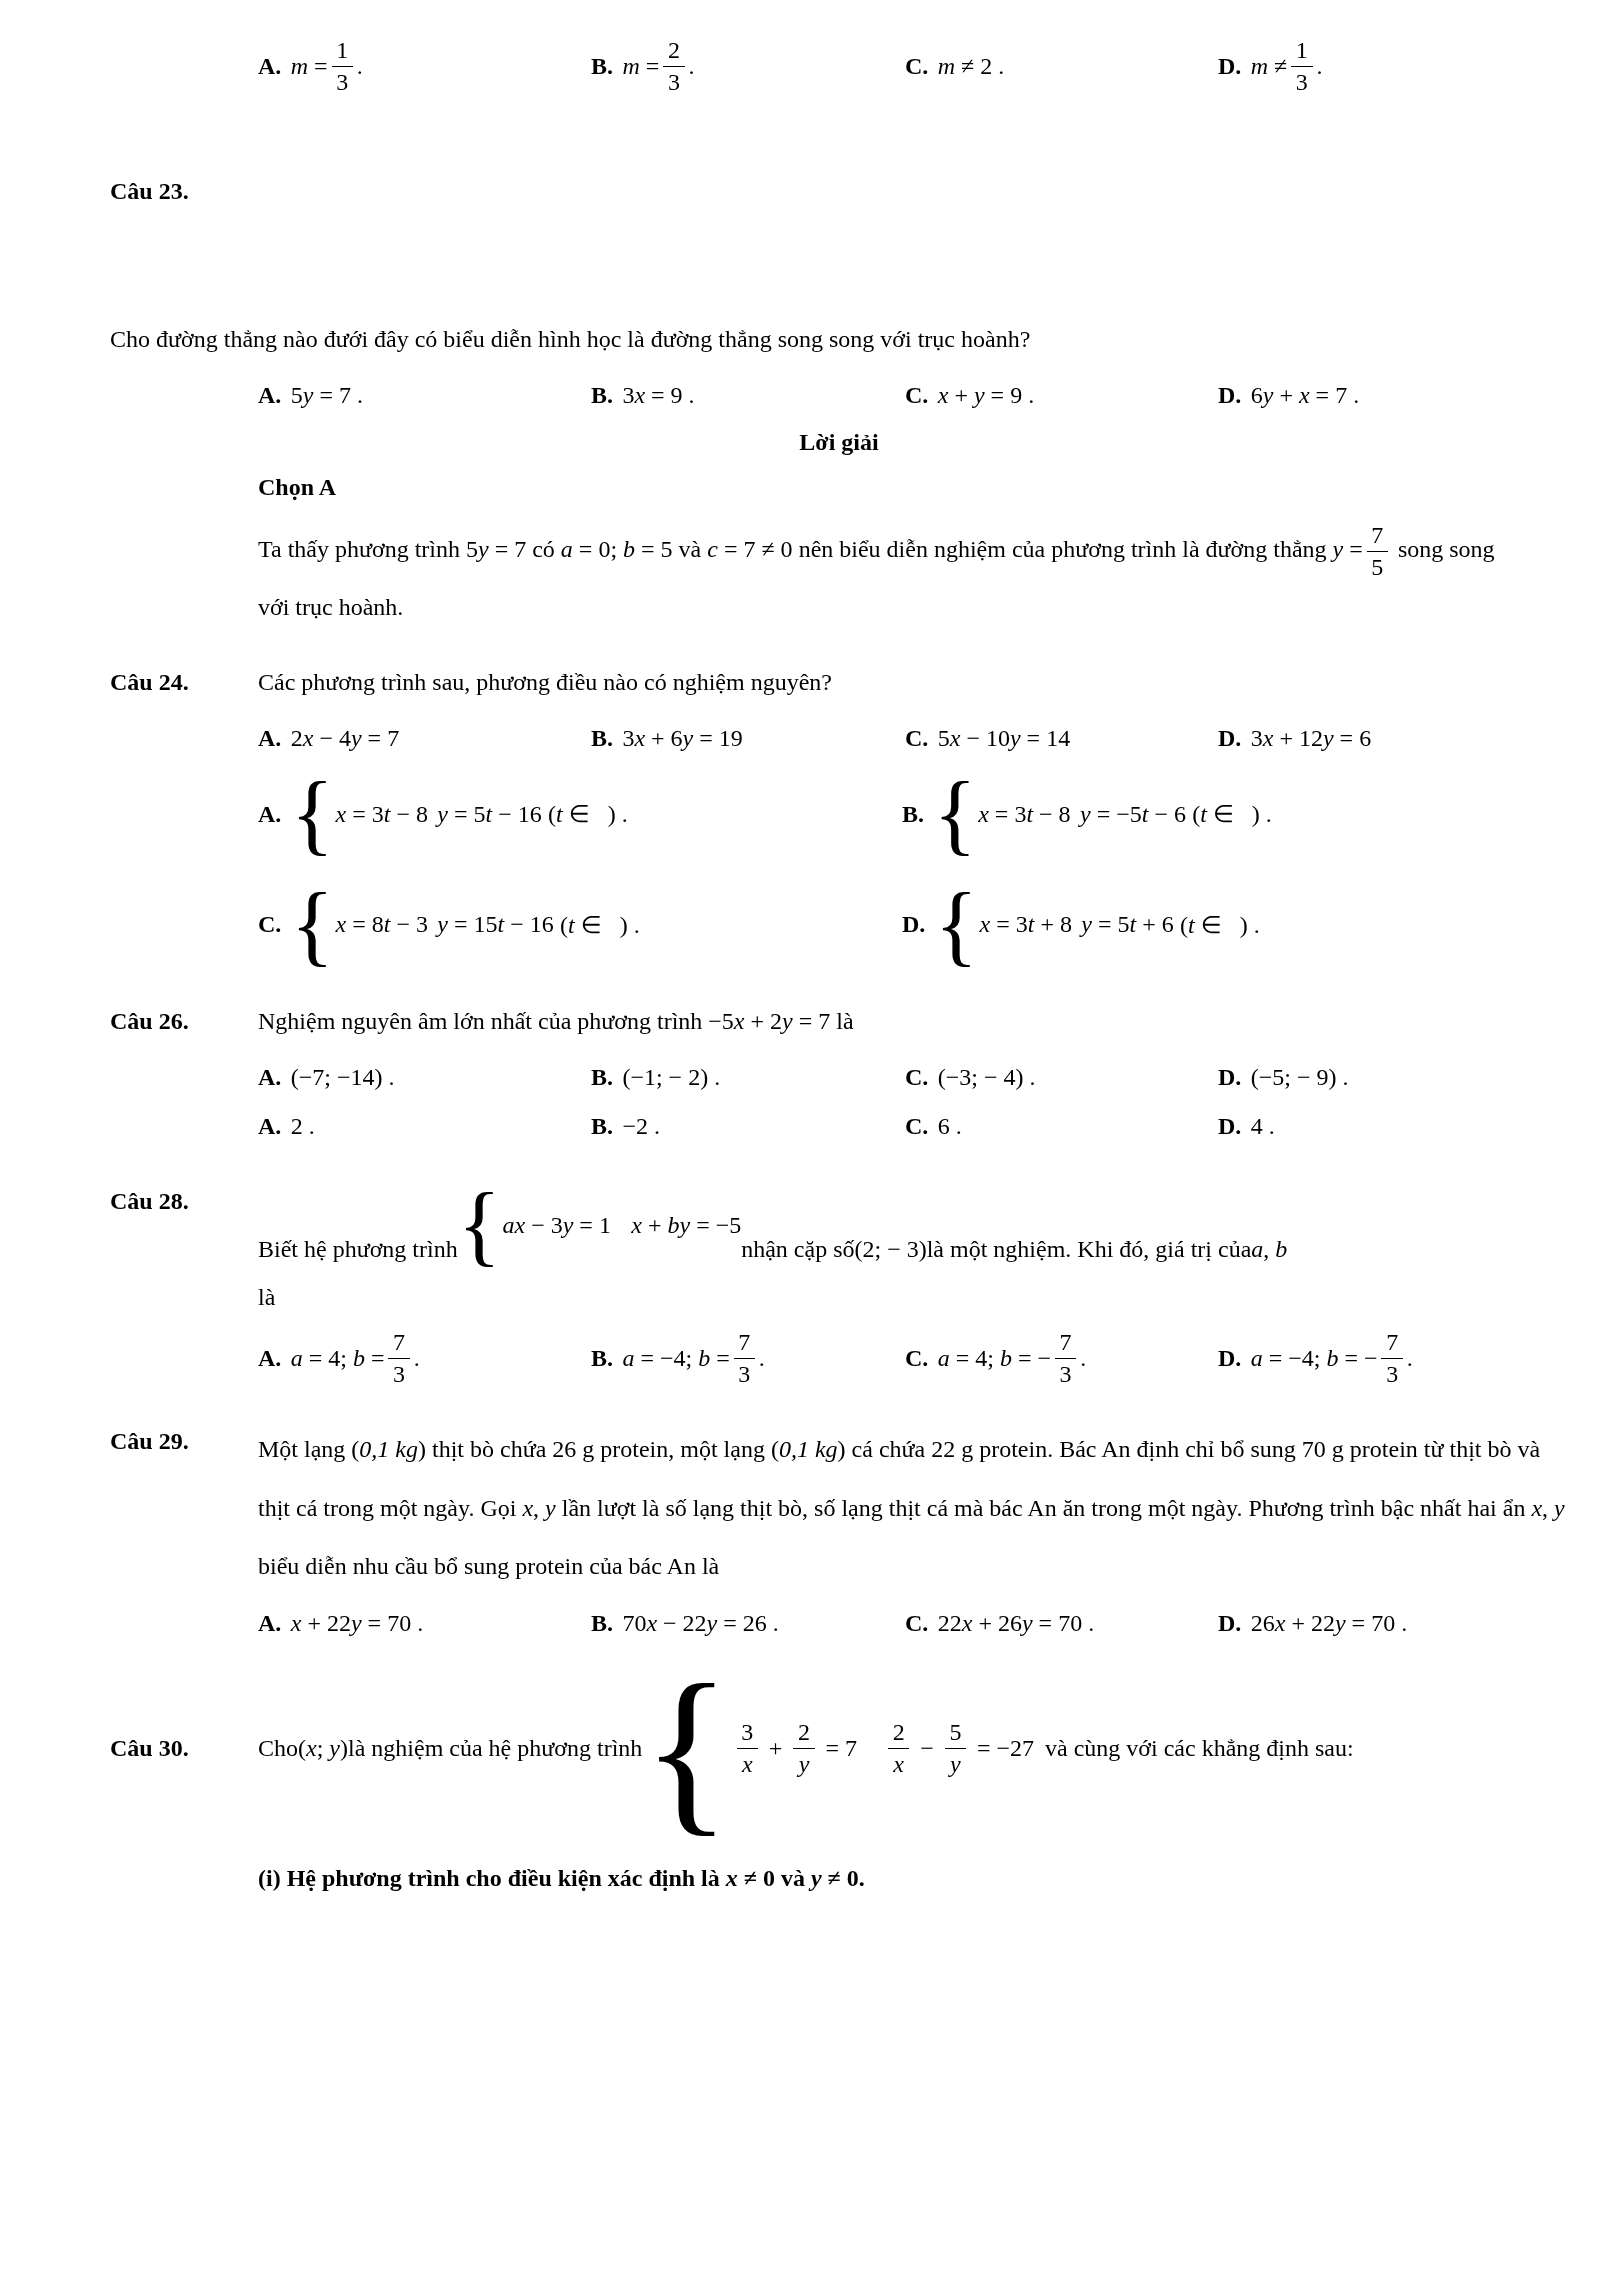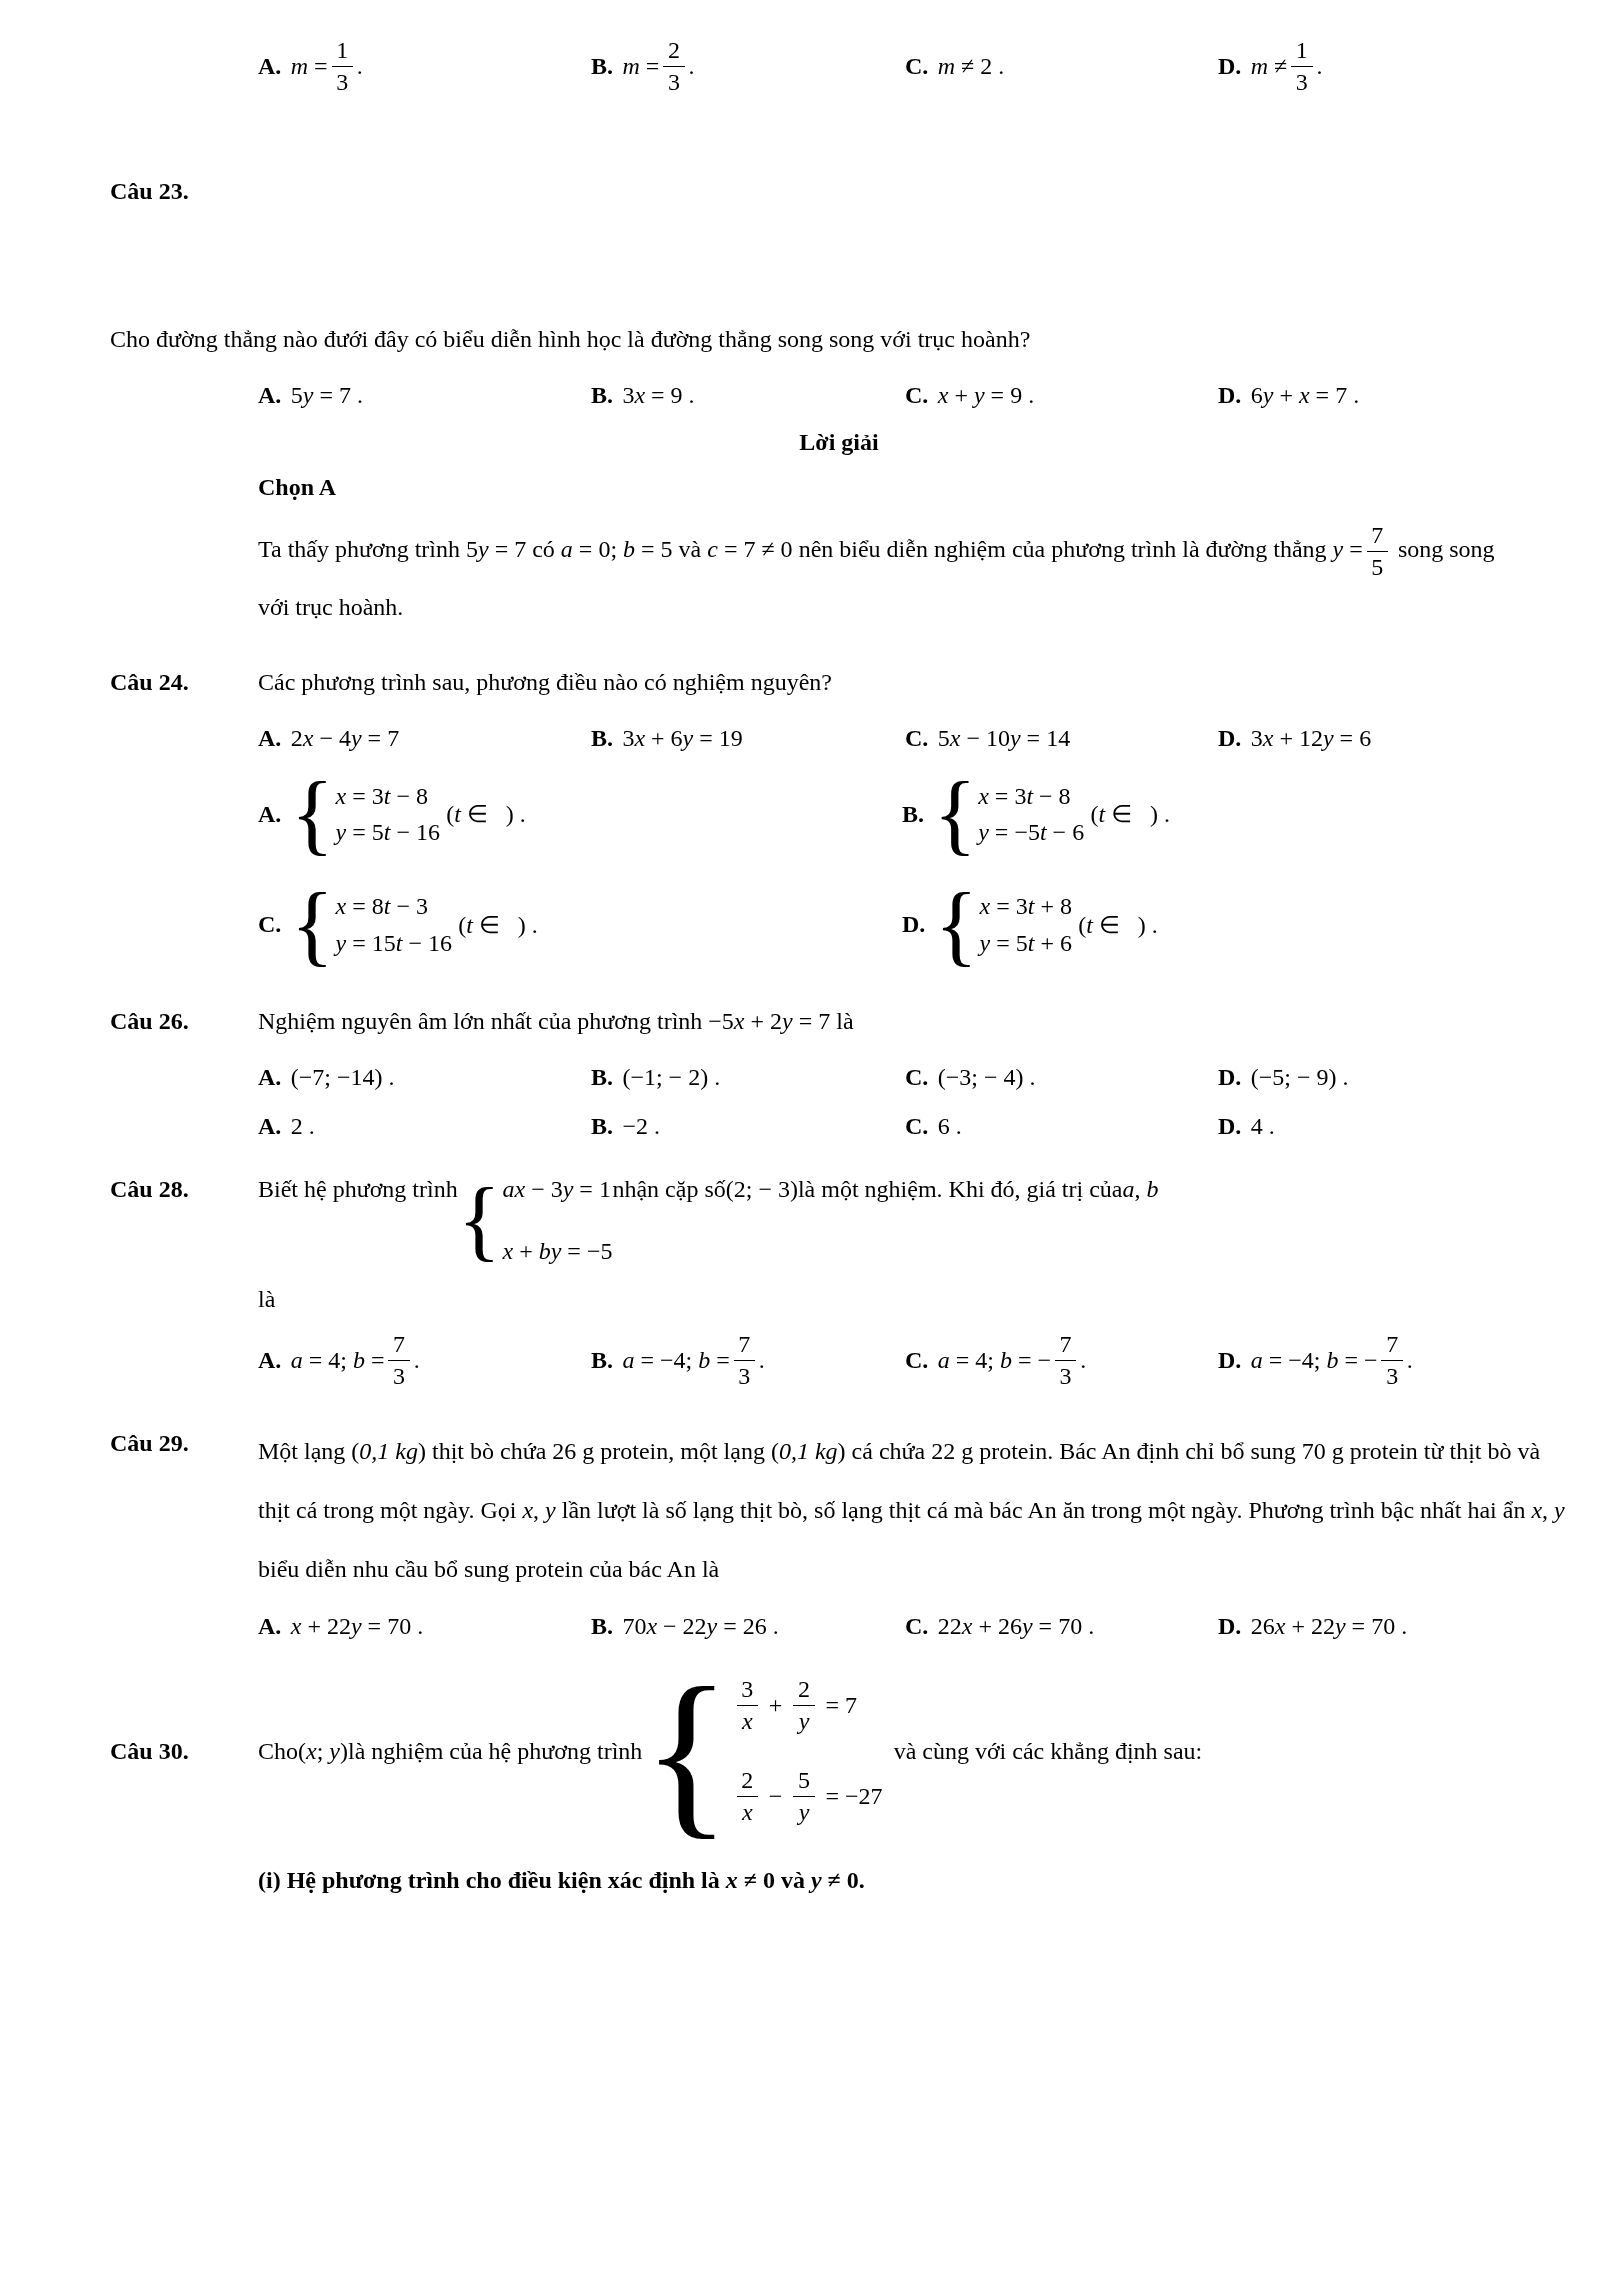--- a/index.html
+++ b/index.html
@@ -26,31 +26,31 @@
   .opt { display: flex; align-items: center; }
   .olabel { font-weight: bold; margin-right: 9.4px; white-space: pre; }
 
   .frac { display: inline-flex; flex-direction: column; align-items: center;
           vertical-align: middle; line-height: 1.3; margin: 0 3.9px; text-align: center; }
   .frac .fn { border-bottom: 1.6px solid #000; padding: 0 4.7px; }
   .frac .fd { padding: 0 4.7px; }
 
   .cases { display: inline-flex; align-items: center; vertical-align: middle; }
   .brace { font-size: 90px; line-height: 1; margin-right: 1.6px; font-weight: 400; }
-  .ceqs { display: flex; flex-direction: column; gap: 9.4px; }
+  .ceqs { display: flex; flex-direction: row; gap: 9.4px; }
 
   .sys .brace { font-size: 185px; }
   .sys .ceqs { gap: 27px; }
   .syseq { display: flex; align-items: center; gap: 7px; }
 
   .loigiai { margin-top: 20.4px; font-weight: bold; }
   .chon { margin: 17.3px 0 0 148px; font-weight: bold; }
   .sol { margin: 19px 0 0 148px; line-height: 2.0; padding-right: 47px; }
 
-  .q28line { display: flex; align-items: flex-start; margin-top: 28px; line-height: 1.75; }
+  .q28line { display: flex; align-items: flex-end; margin-top: 40px; line-height: 1.75; }
   .q28line .qnum { align-self: flex-start; }
   .la { margin: 14px 0 0 148px; }
   .para { line-height: 2.45; padding-right: 3.1px; }
   .q30line { display: flex; align-items: center; margin-top: 19px; }
   .iline { margin: 23.6px 0 0 148px; font-weight: bold; }
   .mt-sm { margin-top: 17.3px; }
   .mt-md { margin-top: 20.4px; }
   .tail { margin-left: 6.3px; }
 </style>
 </head>

